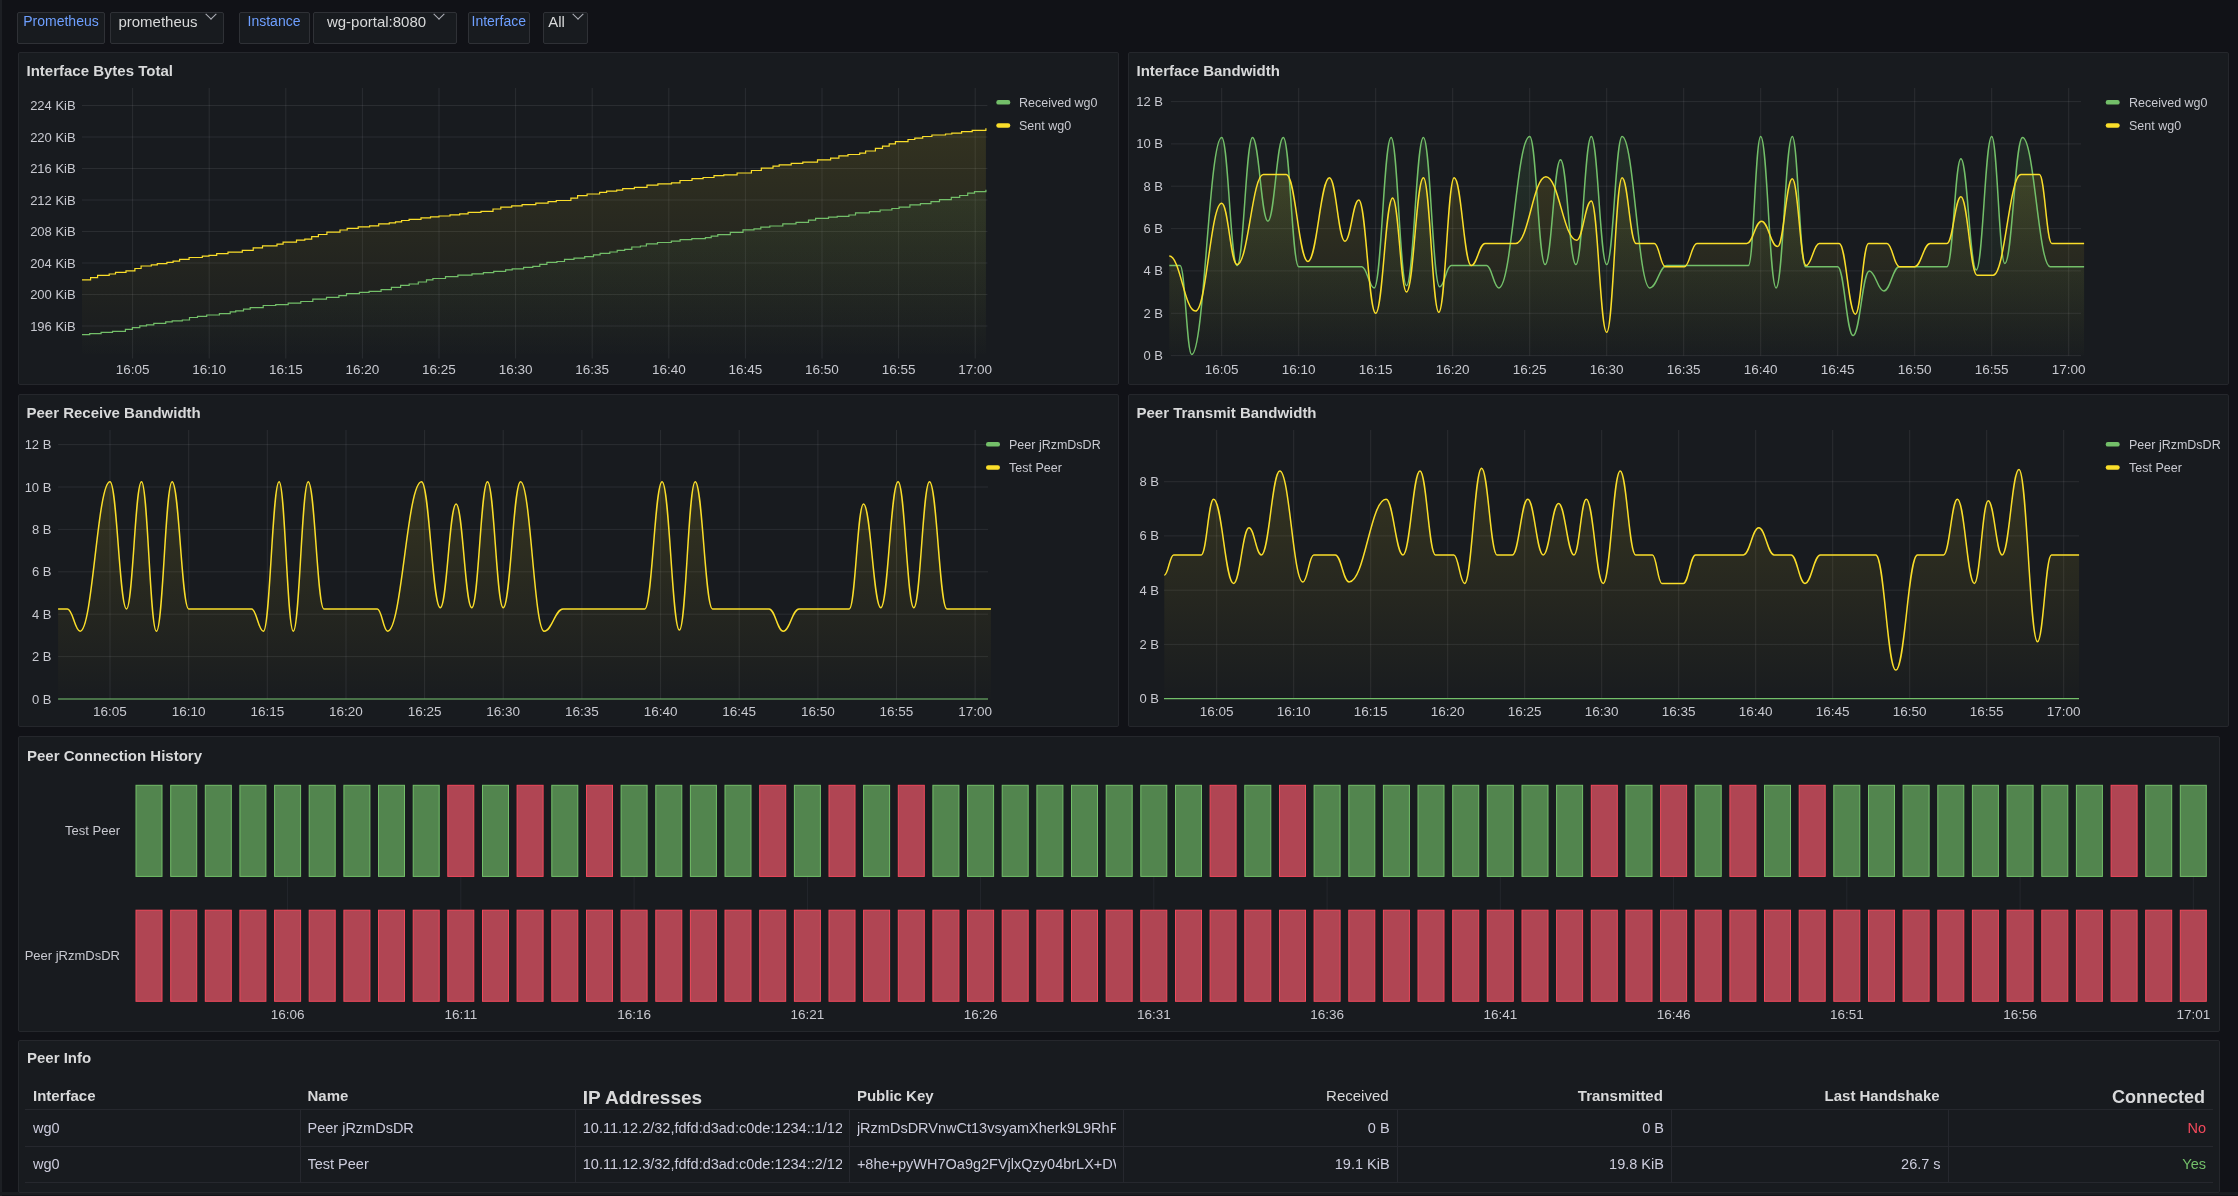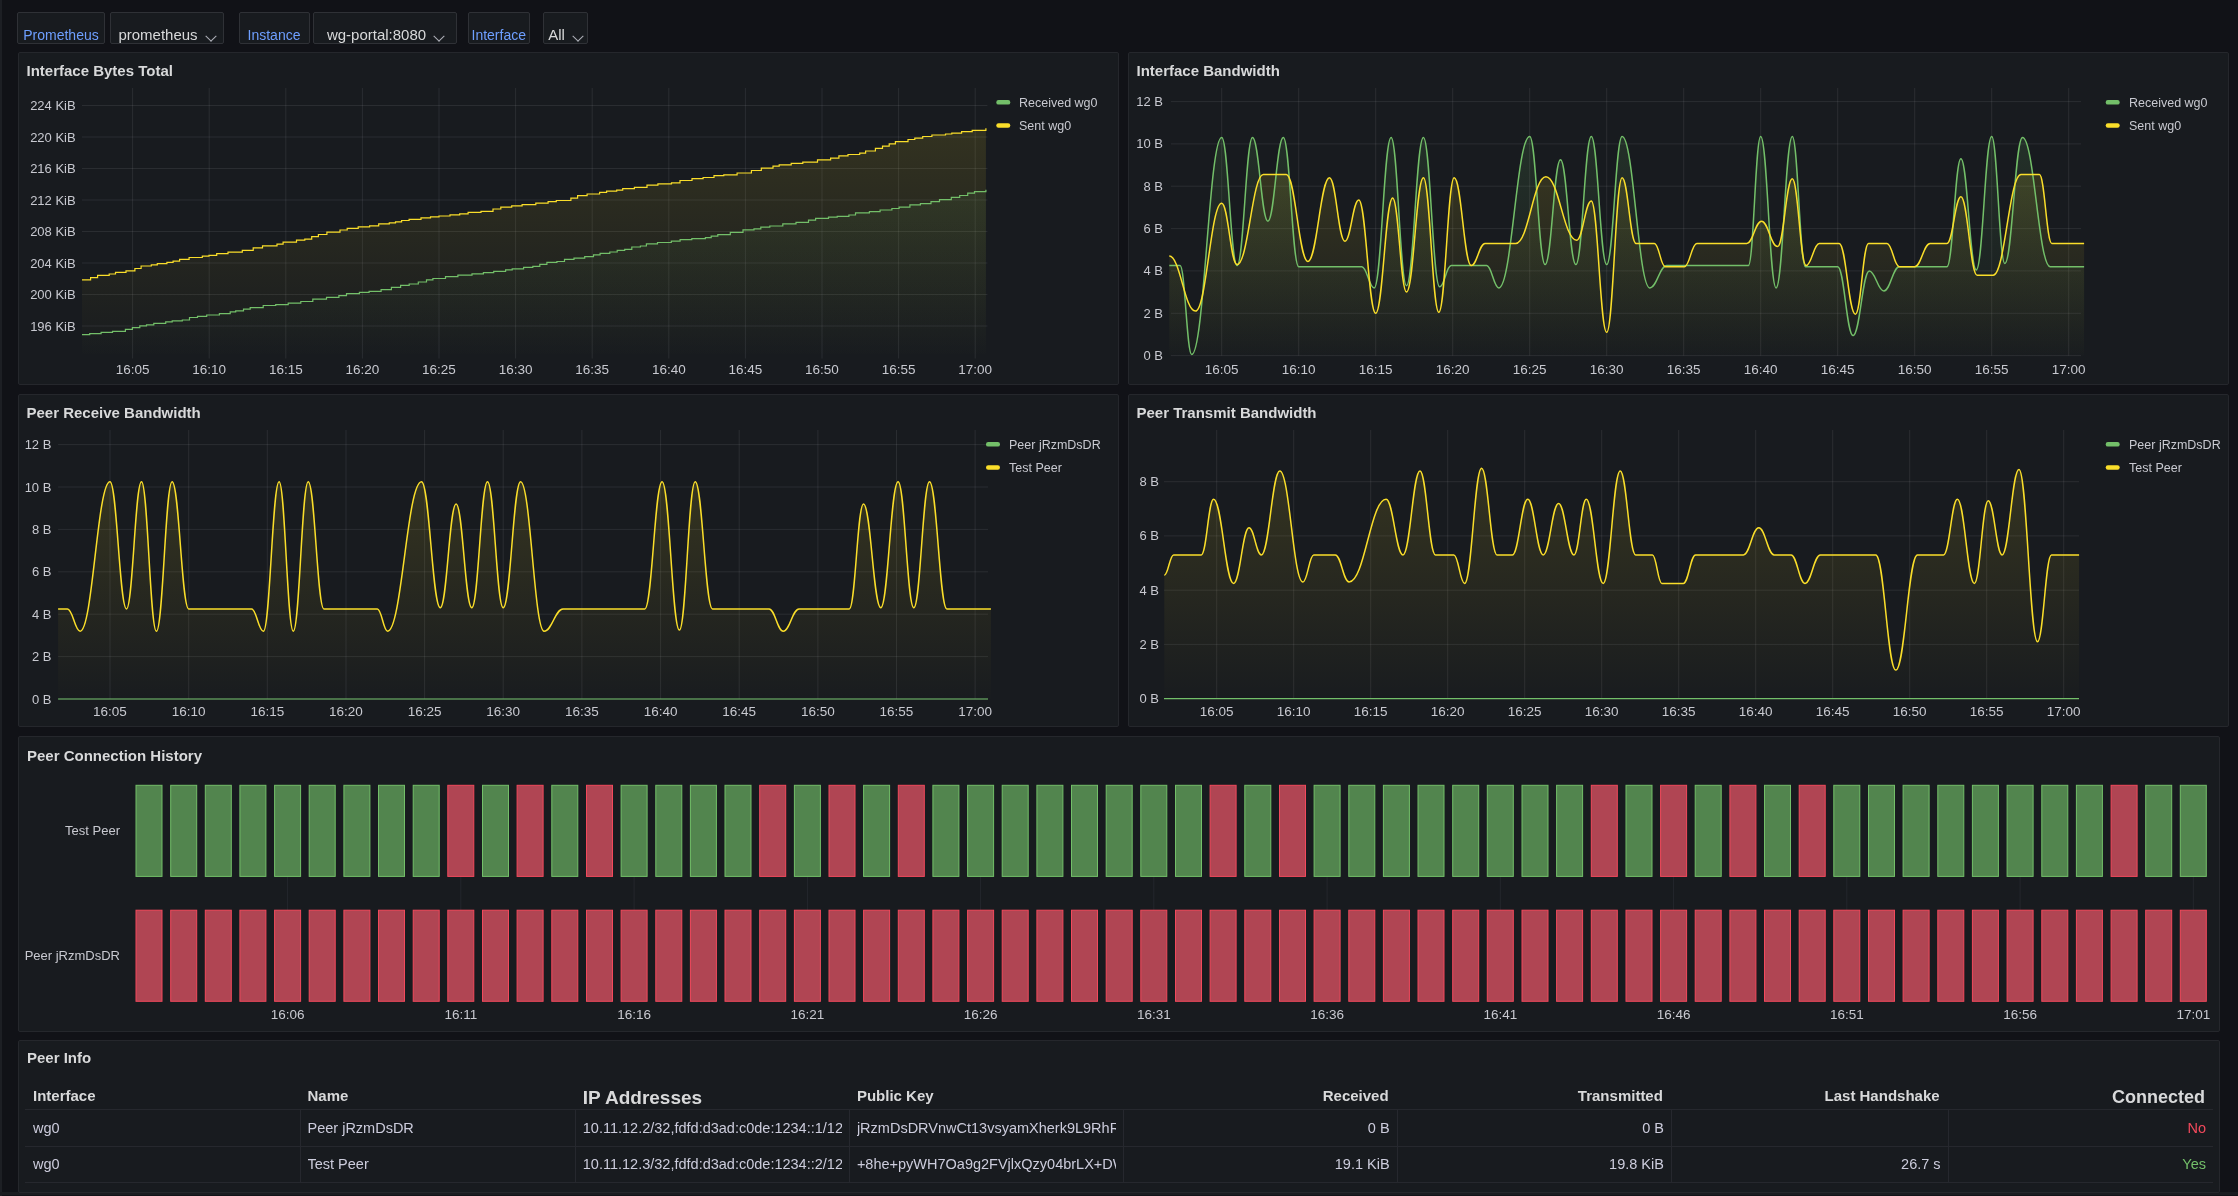--- a/index.html
+++ b/index.html
@@ -1,15 +1,15 @@
 <!DOCTYPE html>
 <html><head><meta charset="utf-8"><style>
   html,body{margin:0;padding:0;background:#111217;width:2238px;height:1196px;overflow:hidden;font-family:"Liberation Sans",sans-serif;}
   .panel{position:absolute;background:#181b1f;border:1px solid #25272c;border-radius:2px;box-sizing:border-box;}
-  .box{position:absolute;top:12px;height:32px;box-sizing:border-box;border:1px solid #2f3136;border-radius:2px;background:#181b1f;display:flex;align-items:flex-end;justify-content:center;font-size:14px;}
+  .box{position:absolute;top:12px;height:32px;box-sizing:border-box;border:1px solid #2f3136;border-radius:2px;background:#181b1f;display:flex;align-items:flex-start;justify-content:center;font-size:14px;}
   .blue{color:#6e9fff;font-weight:500;}
   .val{color:#d8d9da;font-weight:500;font-size:15px;}
   .chev{display:inline-block;width:7px;height:7px;border-right:1.6px solid #aeb0b8;border-bottom:1.6px solid #aeb0b8;transform:rotate(45deg) translate(-2px,-2px);margin-left:9px;}
 </style></head>
 <body>
 <div style="position:absolute;left:0;top:0;width:2px;height:1196px;background:#1d1f24"></div>
 <div style="position:absolute;left:0;top:1192px;width:2238px;height:3px;background:#1a1c20"></div>
 <div class="box" style="left:17px;width:88px">
     <span class="blue">Prometheus</span>
   </div>
@@ -400,21 +400,21 @@
     <text x="2020.1" y="1019.0" text-anchor="middle" font-size="13.5" fill="#c8c9d0" font-weight="normal">16:56</text>
     <text x="2193.3" y="1019.0" text-anchor="middle" font-size="13.5" fill="#c8c9d0" font-weight="normal">17:01</text>
     <text x="120.0" y="835.0" text-anchor="end" font-size="13" fill="#c8c9d0" font-weight="normal">Test Peer</text>
     <text x="120.0" y="960.0" text-anchor="end" font-size="13" fill="#c8c9d0" font-weight="normal">Peer jRzmDsDR</text>
     <text x="27.0" y="1063.0" text-anchor="start" font-size="15" fill="#d8d9da" font-weight="600">Peer Info</text>
   </svg>
 <div style="position:absolute;top:1087px;left:33px;text-align:left;width:258.5px;font-size:15px;font-weight:600;color:#d8d9da;white-space:nowrap;overflow:hidden">Interface</div>
 <div style="position:absolute;top:1087px;left:307.5px;text-align:left;width:259.29999999999995px;font-size:15px;font-weight:600;color:#d8d9da;white-space:nowrap;overflow:hidden">Name</div>
 <div style="position:absolute;top:1087px;left:582.8px;text-align:left;width:258.1px;font-size:19px;font-weight:600;color:#d8d9da;white-space:nowrap;overflow:hidden">IP Addresses</div>
 <div style="position:absolute;top:1087px;left:856.9px;text-align:left;width:257.9px;font-size:15px;font-weight:600;color:#d8d9da;white-space:nowrap;overflow:hidden">Public Key</div>
-<div style="position:absolute;top:1087px;left:1130.8px;text-align:right;width:257.79999999999995px;font-size:15px;font-weight:700;color:#d8d9da;white-space:nowrap;overflow:hidden">Received</div>
+<div style="position:absolute;top:1087px;left:1130.8px;text-align:right;width:257.79999999999995px;font-size:15px;font-weight:400;color:#d8d9da;white-space:nowrap;overflow:hidden">Received</div>
 <div style="position:absolute;top:1087px;left:1404.6px;text-align:right;width:258.3000000000002px;font-size:15px;font-weight:600;color:#d8d9da;white-space:nowrap;overflow:hidden">Transmitted</div>
 <div style="position:absolute;top:1087px;left:1678.9px;text-align:right;width:260.6999999999998px;font-size:15px;font-weight:600;color:#d8d9da;white-space:nowrap;overflow:hidden">Last Handshake</div>
 <div style="position:absolute;top:1087px;left:1955.6px;text-align:right;width:249.4000000000001px;font-size:18px;font-weight:600;color:#d8d9da;white-space:nowrap;overflow:hidden">Connected</div>
 <div style="position:absolute;left:25px;top:1109px;width:2188px;height:1px;background:#26282e"></div>
 <div style="position:absolute;top:1120px;left:33px;text-align:left;width:259.5px;font-size:14.5px;color:#ccccdc;white-space:nowrap;overflow:hidden">wg0</div>
 <div style="position:absolute;top:1120px;left:307.5px;text-align:left;width:260.29999999999995px;font-size:14.5px;color:#ccccdc;white-space:nowrap;overflow:hidden">Peer jRzmDsDR</div>
 <div style="position:absolute;top:1120px;left:582.8px;text-align:left;width:259.1px;font-size:14.5px;color:#ccccdc;white-space:nowrap;overflow:hidden">10.11.12.2/32,fdfd:d3ad:c0de:1234::1/128</div>
 <div style="position:absolute;top:1120px;left:856.9px;text-align:left;width:258.9px;font-size:14.5px;color:#ccccdc;white-space:nowrap;overflow:hidden">jRzmDsDRVnwCt13vsyamXherk9L9RhRQ2Msi9iTHcQ=</div>
 <div style="position:absolute;top:1120px;left:1129.8px;text-align:right;width:259.79999999999995px;font-size:14.5px;color:#ccccdc;white-space:nowrap;overflow:hidden">0 B</div>
 <div style="position:absolute;top:1120px;left:1403.6px;text-align:right;width:260.3000000000002px;font-size:14.5px;color:#ccccdc;white-space:nowrap;overflow:hidden">0 B</div>

